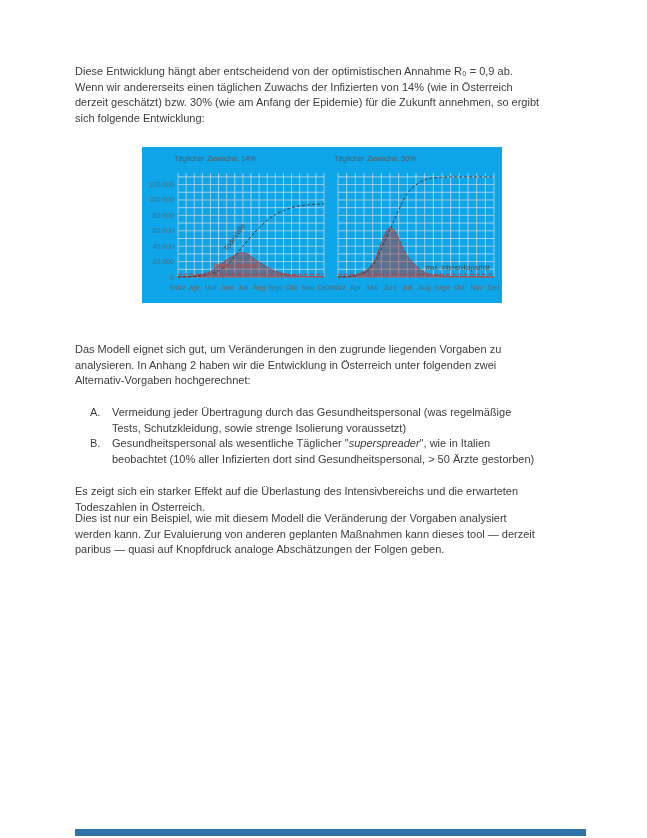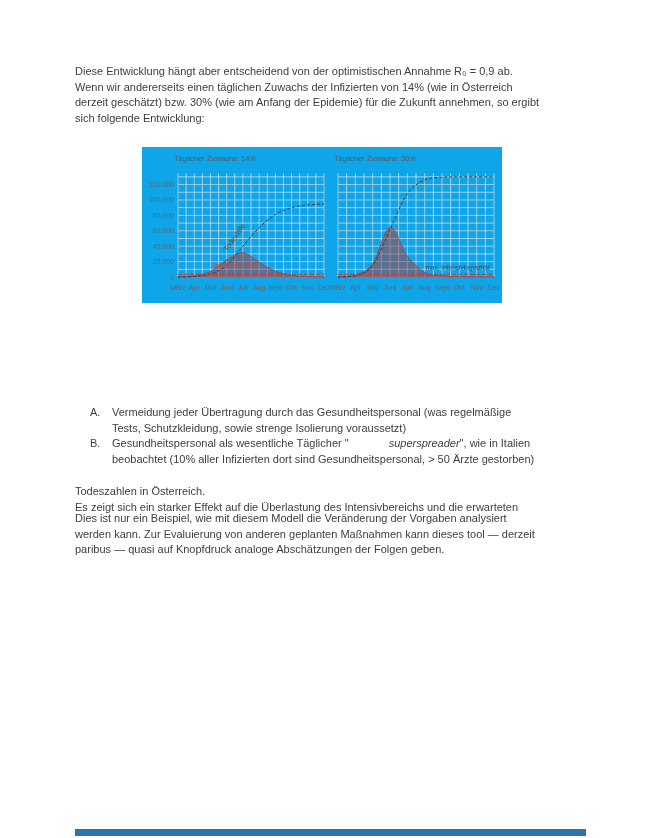--- a/index.html
+++ b/index.html
@@ -6,21 +6,21 @@
   .page{position:relative;width:647px;height:838px;background:#ffffff;overflow:hidden;
         font-family:"Liberation Sans","DejaVu Sans",sans-serif;color:#3d3d3d;}
   .para{position:absolute;left:75px;width:520px;font-size:11px;line-height:15.6px;}
   .para div{white-space:nowrap;}
   .figure{position:absolute;left:142px;top:147px;width:360px;height:156px;background:#f0f0f0;}
   .list{position:absolute;left:90px;width:505px;font-size:11px;line-height:15.6px;}
   .list-item{display:flex;}
   .list-marker{width:22px;flex:0 0 22px;}
   .list-text{flex:1;}
   .list-text div{white-space:nowrap;}
-  .ital{font-style:italic;margin-left:40px;}
+  .ital{font-style:italic;}
   .footer-bar{position:absolute;left:75px;top:829px;width:511px;height:7px;}
 </style>
 </head>
 <body>
 
 <div class="page" style="color: rgb(61, 61, 61);">
 
   <div class="para" style="top:64px">
       <div>Diese Entwicklung hängt aber entscheidend von der optimistischen Annahme R₀ = 0,9 ab.</div>
       <div>Wenn wir andererseits einen täglichen Zuwachs der Infizierten von 14% (wie in Österreich</div>
@@ -134,41 +134,46 @@
           <text x="334.66666666666663" y="143" font-size="7" fill="#666666" text-anchor="middle">Nov</text>
           <text x="352" y="143" font-size="7" fill="#666666" text-anchor="middle">Dez</text>
           <path d="M196,129.84592592592594C198.88888888888889,129.55061728395063 207.55555555555557,130 213.33333333333334,128.07407407407408C219.11111111111111,125.91703703703703 224.88888888888889,124.80000000000001 230.66666666666666,116.90370370370371C236.44444444444443,109.00740740740741 242.22222222222223,81.98024691358025 248,80.6962962962963C253.77777777777777,79.41234567901235 259.55555555555554,101.75308641975309 265.3333333333333,109.2C271.1111111111111,116.64691358024692 276.8888888888889,122.1037037037037 282.6666666666667,125.37777777777778C288.44444444444446,128.65185185185186 294.22222222222223,128.12543209876543 300,128.84444444444443C305.77777777777777,129.56345679012344 311.55555555555554,129.52493827160492 317.3333333333333,129.69185185185185C323.1111111111111,129.85876543209878 328.88888888888886,129.81382716049384 334.66666666666663,129.84592592592594C340.4444444444444,129.87802469135804 349.1111111111111,129.87802469135804 352,129.88444444444445 L352,130 L196,130 Z" fill="rgba(165,60,60,0.5)" stroke="#a04848" stroke-width="1"></path>
           <path d="M196,130C198.88888888888889,129.8074074074074 207.55555555555557,130 213.33333333333334,128.84444444444443C219.11111111111111,126.91851851851851 224.88888888888889,126.21234567901234 230.66666666666666,118.44444444444444C236.44444444444443,110.67654320987654 242.22222222222223,94.17777777777778 248,82.23703703703704C253.77777777777777,70.2962962962963 259.55555555555554,55.01728395061728 265.3333333333333,46.8C271.1111111111111,38.58271604938271 276.8888888888889,35.69382716049383 282.6666666666667,32.93333333333334C288.44444444444446,30.172839506172846 294.22222222222223,30.75061728395062 300,30.23703703703704C305.77777777777777,29.72345679012346 311.55555555555554,29.916049382716057 317.3333333333333,29.851851851851862C323.1111111111111,29.787654320987667 328.88888888888886,29.851851851851862 334.66666666666663,29.851851851851862C340.4444444444444,29.851851851851862 349.1111111111111,29.851851851851862 352,29.851851851851862" fill="none" stroke="#3c3c3c" stroke-width="1" stroke-dasharray="3,2"></path>
           <line x1="196" y1="127.3037037037037" x2="352" y2="127.3037037037037" stroke="#c23b3b" stroke-width="1" stroke-dasharray="4,2"></line>
           <text x="315.6" y="122.68148148148148" font-size="6.5" text-anchor="middle" fill="#4a4a4a">max. Intensivkapazität</text>
         </g>
       </svg>
   </div>
 
+  <div class="para" style="top:342px">
+      <div>Das Modell eignet sich gut, um Veränderungen in den zugrunde liegenden Vorgaben zu</div>
+      <div>analysieren. In Anhang 2 haben wir die Entwicklung in Österreich unter folgenden zwei</div>
+      <div>Alternativ-Vorgaben hochgerechnet:</div>
+    </div>
 
   <div class="list" style="top:405px">
     <div class="list-item">
       <div class="list-marker">A.</div>
       <div class="list-text">
           <div>Vermeidung jeder Übertragung durch das Gesundheitspersonal (was regelmäßige</div>
           <div>Tests, Schutzkleidung, sowie strenge Isolierung voraussetzt)</div>
         </div>
     </div>
     <div class="list-item">
       <div class="list-marker">B.</div>
       <div class="list-text">
         <div><span>Gesundheitspersonal als wesentliche Täglicher "</span><span class="ital">superspreader</span><span>", wie in Italien</span></div>
         <div>beobachtet (10% aller Infizierten dort sind Gesundheitspersonal, &gt; 50 Ärzte gestorben)</div>
       </div>
     </div>
   </div>
 
   <div class="para" style="top:484px">
+      <div>Es zeigt sich ein starker Effekt auf die Überlastung des Intensivbereichs und die erwarteten</div>
       <div>Todeszahlen in Österreich.</div>
-      <div>Es zeigt sich ein starker Effekt auf die Überlastung des Intensivbereichs und die erwarteten</div>
     </div>
 
   <div class="para" style="top:511px">
       <div>Dies ist nur ein Beispiel, wie mit diesem Modell die Veränderung der Vorgaben analysiert</div>
       <div>werden kann. Zur Evaluierung von anderen geplanten Maßnahmen kann dieses tool — derzeit</div>
       <div>paribus — quasi auf Knopfdruck analoge Abschätzungen der Folgen geben.</div>
     </div>
 
   <div class="footer-bar" style="background: rgb(46, 116, 168);"></div>
 

